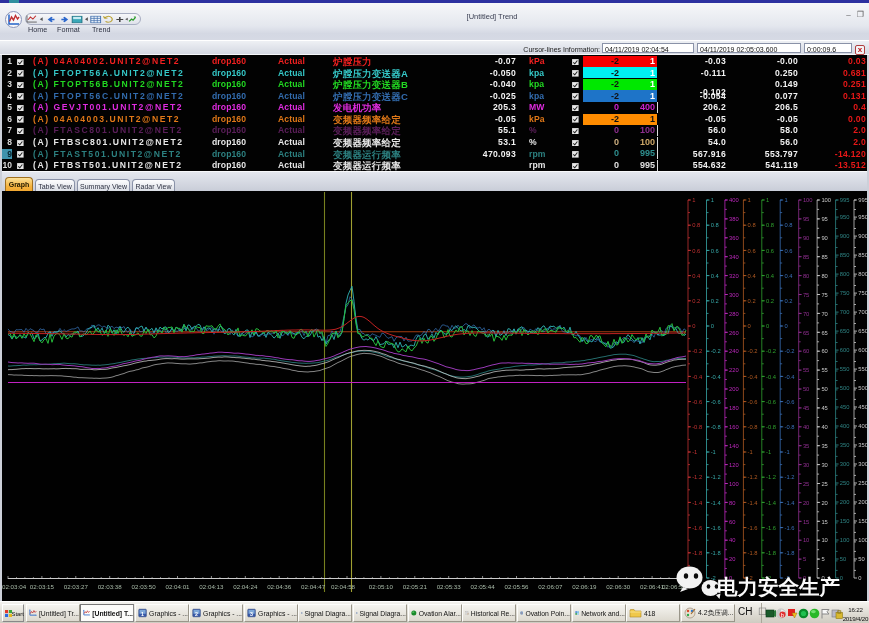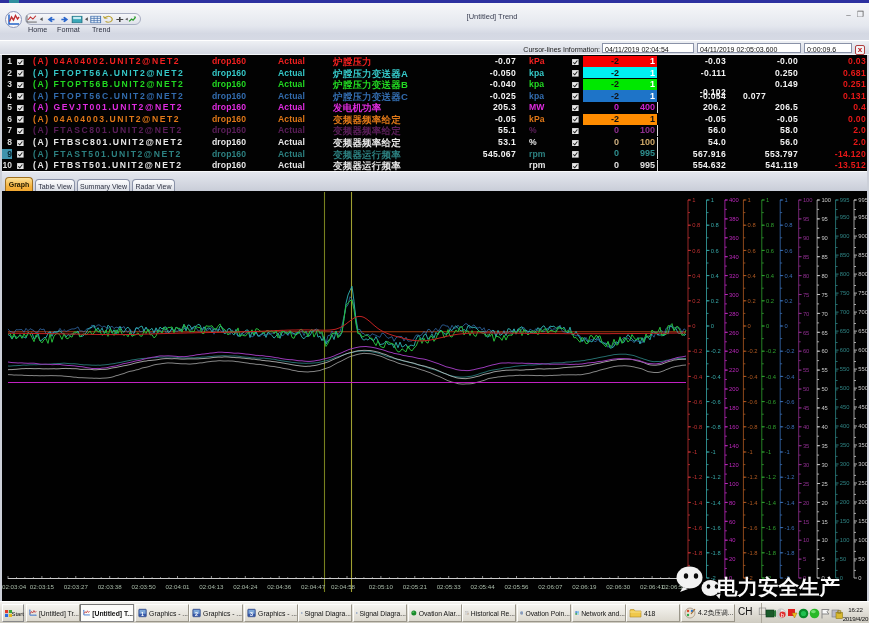--- a/index.html
+++ b/index.html
@@ -181,21 +181,21 @@
 <span class="cell" style="left:529px;color:#3f86d8;opacity:.8;">kpa</span>
 <span class="cb" style="left:572px"><svg width="6.5" height="6.5" viewBox="0 0 7 7">
             <rect x="0" y="0" width="7" height="7" fill="#e8e8e8" stroke="#999" stroke-width="0.6"></rect>
             <path d="M1.4 3.6 L3 5.2 L5.8 1.6" stroke="#222" stroke-width="1.1" fill="none"></path>
           </svg></span>
 <span class="bar" style="background:#1e74c8;">
           <b style="color:#111">-2</b>
           <em style="color:#fff">1</em>
         </span>
 <span class="cell rv" style="left:660px;width:66px;">-0.054</span>
-<span class="cell rv" style="left:700px;width:66px;">0.077</span>
+<span class="cell rv" style="left:732px;width:66px;">0.077</span>
 <span class="cell rv" style="left:800px;width:66px;color:#e81818">0.131</span>
 </div>
 <div class="tr" style="top:46.8px;">
 <span class="num" style="">5</span>
 <span class="cb" style="left:17px"><svg width="6.5" height="6.5" viewBox="0 0 7 7">
             <rect x="0" y="0" width="7" height="7" fill="#e8e8e8" stroke="#999" stroke-width="0.6"></rect>
             <path d="M1.4 3.6 L3 5.2 L5.8 1.6" stroke="#222" stroke-width="1.1" fill="none"></path>
           </svg></span>
 <span class="cell nm" style="color:#e02ce0;">(A) GEVJT001.UNIT2@NET2</span>
 <span class="cell" style="left:212px;color:#e02ce0;">drop160</span>
@@ -293,21 +293,21 @@
 <div class="tr" style="top:93.0px;">
 <span class="num" style="background:#3f93ad;color:#04222c;">9</span>
 <span class="cb" style="left:17px"><svg width="6.5" height="6.5" viewBox="0 0 7 7">
             <rect x="0" y="0" width="7" height="7" fill="#e8e8e8" stroke="#999" stroke-width="0.6"></rect>
             <path d="M1.4 3.6 L3 5.2 L5.8 1.6" stroke="#222" stroke-width="1.1" fill="none"></path>
           </svg></span>
 <span class="cell nm" style="color:#37a0a0;opacity:.8;">(A) FTAST501.UNIT2@NET2</span>
 <span class="cell" style="left:212px;color:#37a0a0;opacity:.8;">drop160</span>
 <span class="cell" style="left:278px;color:#37a0a0;opacity:.8;">Actual</span>
 <span class="cell zh" style="color:#37a0a0;opacity:.8;">变频器运行频率</span>
-<span class="cell rv" style="left:430px;width:86px;">545.067</span>
+<span class="cell rv" style="left:430px;width:86px;">470.093</span>
 <span class="cell" style="left:529px;color:#37a0a0;opacity:.8;">rpm</span>
 <span class="cb" style="left:572px"><svg width="6.5" height="6.5" viewBox="0 0 7 7">
             <rect x="0" y="0" width="7" height="7" fill="#e8e8e8" stroke="#999" stroke-width="0.6"></rect>
             <path d="M1.4 3.6 L3 5.2 L5.8 1.6" stroke="#222" stroke-width="1.1" fill="none"></path>
           </svg></span>
 <span class="bar" style="">
           <b style="color:#2f8f8f">0</b>
           <em style="color:#2f8f8f">995</em>
           <i style="position:absolute;right:-1px;top:0;bottom:0;width:1px;background:#ddd"></i>
         </span>

